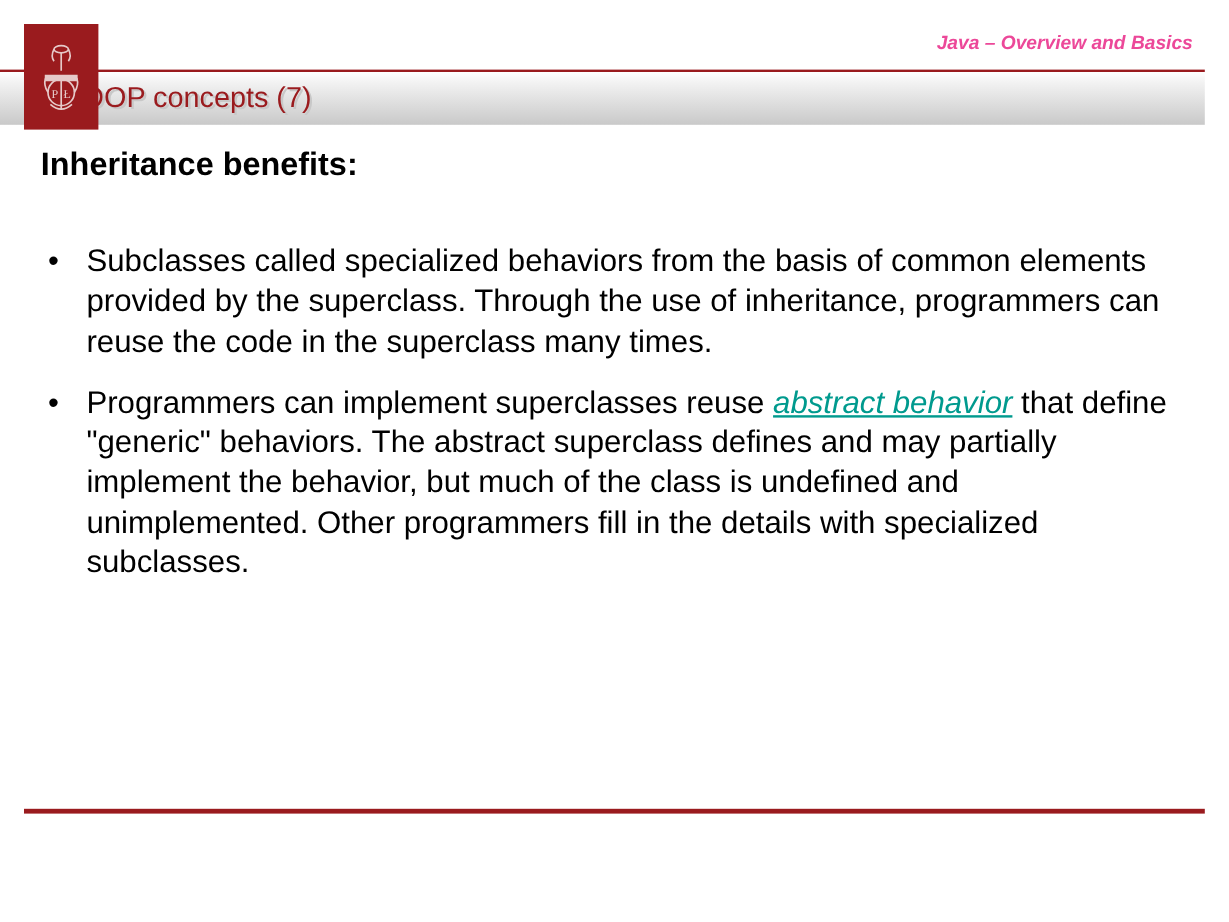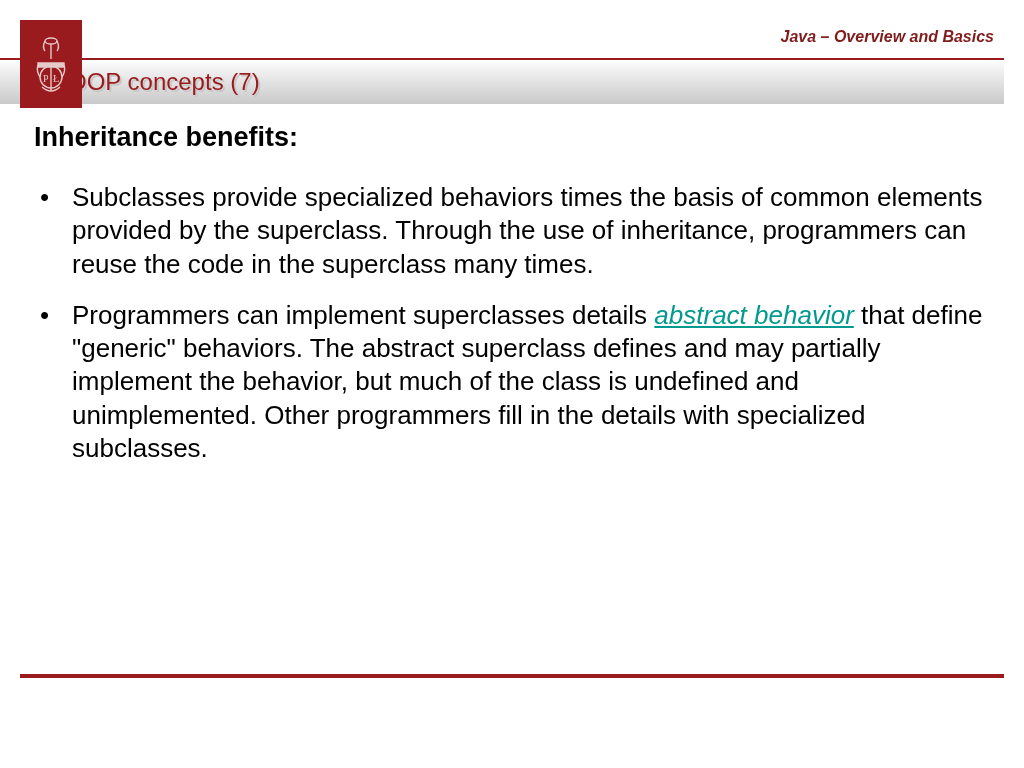--- a/index.html
+++ b/index.html
@@ -12,21 +12,21 @@
     position: relative;
   }
   .header-area {
     position: relative;
     height: 110px;
   }
   .course-label {
     position: absolute;
     top: 28px;
     right: 30px;
-    color: #7f1d1d;
+    color: #ec4899;
     font-weight: bold;
     font-style: italic;
     font-size: 16px;
   }
   .title-bar {
     position: absolute;
     top: 58px;
     left: 0;
     right: 20px;
     height: 46px;
@@ -67,21 +67,21 @@
     z-index: 5;
   }
   .logo-block svg { width: 46px; height: 70px; }
   .content {
     padding: 12px 34px 0 34px;
   }
   .heading {
     font-size: 27px;
     font-weight: bold;
     color: #000;
-    margin-bottom: 28px;
+    margin-bottom: 48px;
   }
   ul.bullets {
     list-style: none;
     padding-left: 28px;
   }
   ul.bullets li {
     position: relative;
     font-size: 26px;
     line-height: 1.28;
     color: #000;
@@ -135,21 +135,21 @@
         <path d="M14 58 q9 8 18 0"></path>
       </g>
     </svg>
   </div>
 </div>
 
 <div class="content">
   <div class="heading">Inheritance benefits:</div>
   <ul class="bullets">
     <li>
-      <span>Subclasses provide specialized behaviors times the basis of common elements provided by the superclass. Through the use of inheritance, programmers can reuse the code in the superclass many times.</span>
+      <span>Subclasses called specialized behaviors from the basis of common elements provided by the superclass. Through the use of inheritance, programmers can reuse the code in the superclass many times.</span>
     </li>
     <li>
-      <span>Programmers can implement superclasses details </span><a class="link-term">abstract behavior</a><span> that define "generic" behaviors. The abstract superclass defines and may partially implement the behavior, but much of the class is undefined and unimplemented. Other programmers fill in the details with specialized subclasses.</span>
+      <span>Programmers can implement superclasses reuse </span><a class="link-term">abstract behavior</a><span> that define "generic" behaviors. The abstract superclass defines and may partially implement the behavior, but much of the class is undefined and unimplemented. Other programmers fill in the details with specialized subclasses.</span>
     </li>
   </ul>
 </div>
 
 <div class="footer-rule"></div>
 
 </body></html>

